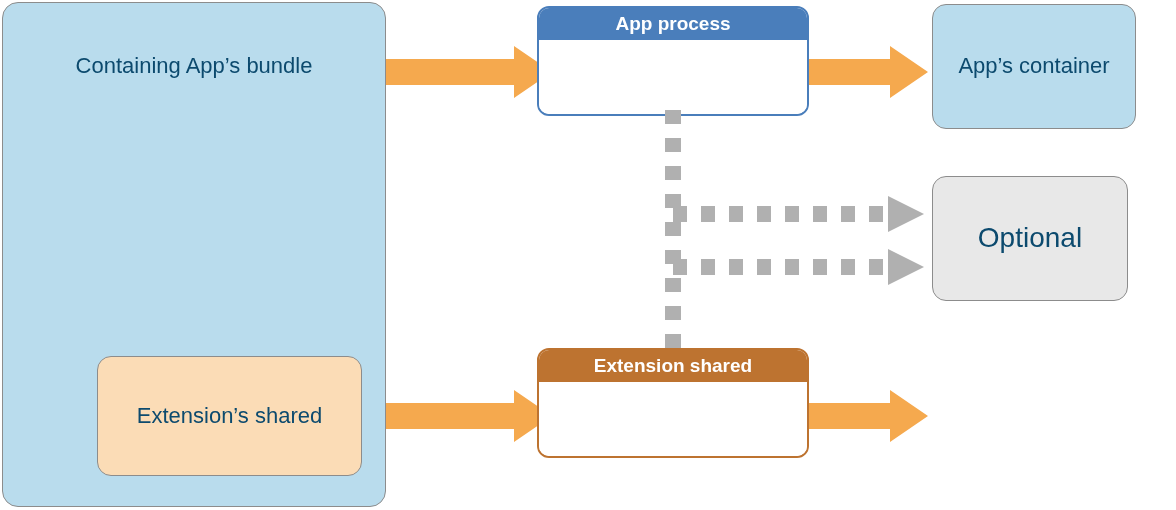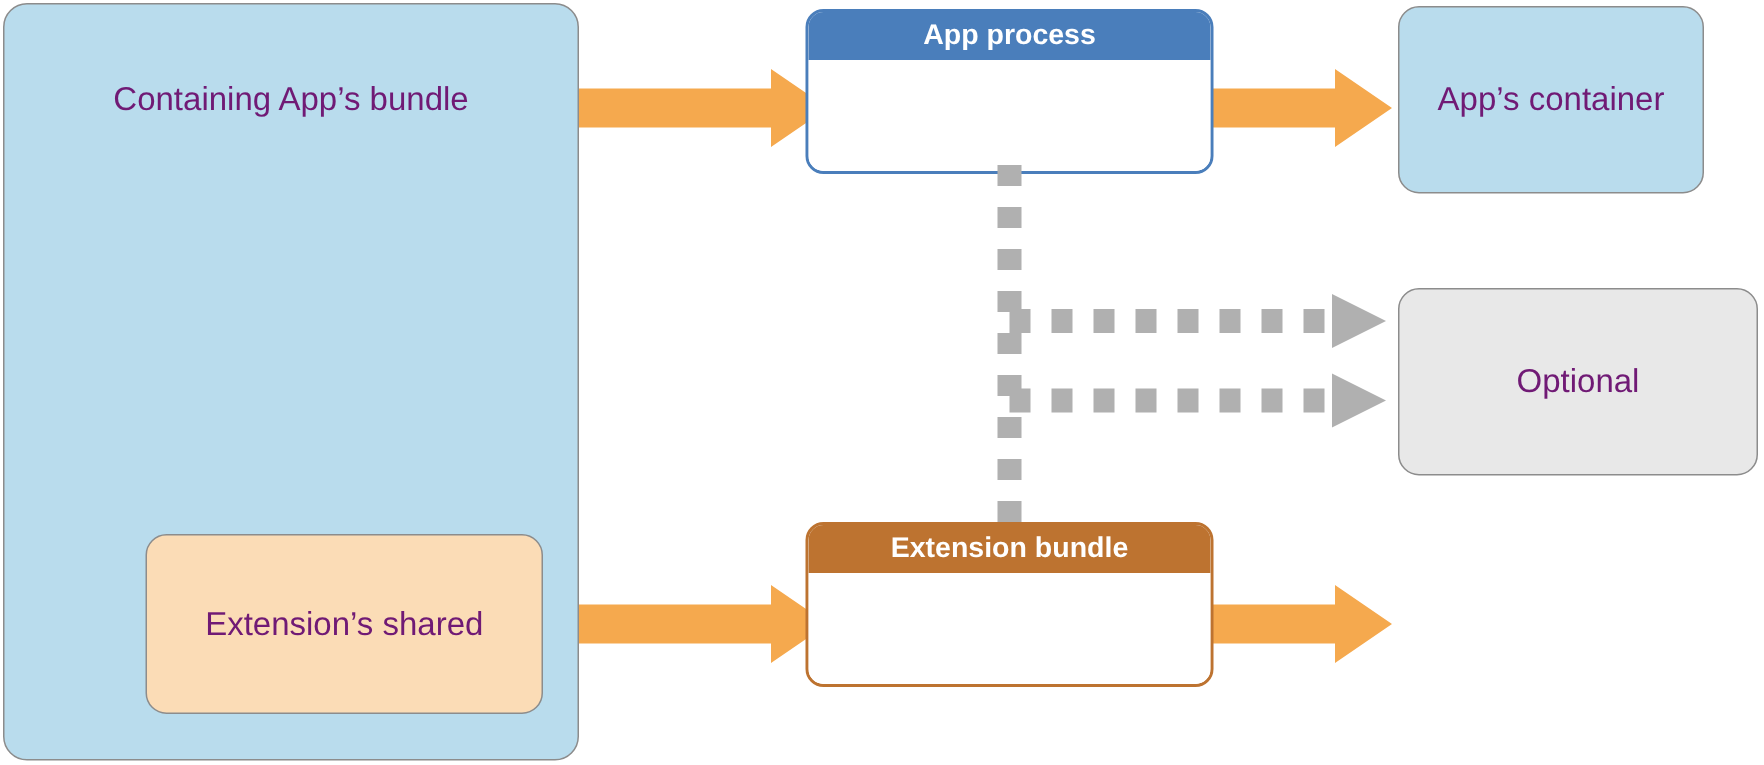--- a/index.html
+++ b/index.html
@@ -17,21 +17,21 @@
     background: #ffffff;
     overflow: hidden;
   }
   .box {
     position: absolute;
     box-sizing: border-box;
     display: flex;
     align-items: center;
     justify-content: center;
     text-align: center;
-    color: #701a75;
+    color: #0c4a6e;
     line-height: 1.22;
   }
 
   
   #containing-app-bundle {
     left: 2px;
     top: 2px;
     width: 384px;
     height: 505px;
     background: #b9dced;
@@ -111,28 +111,27 @@
     height: 125px;
     background: #b9dced;
     border: 1.5px solid #8c8c8c;
     border-radius: 14px;
     font-size: 22px;
     z-index: 2;
   }
   #shared-container {
     left: 932px;
     top: 176px;
-    width: 240px;
+    width: 196px;
     height: 125px;
     background: #e8e8e8;
     border: 1.5px solid #8c8c8c;
     border-radius: 14px;
-    font-size: 22px;
+    font-size: 28px;
     z-index: 2;
-    margin-top: 16px;
   }
   #extension-container {
     left: 932px;
     top: 354px;
     width: 240px;
     height: 125px;
     background: #fbdcb6;
     border: 1.5px solid #8c8c8c;
     border-radius: 14px;
     font-size: 22px;
@@ -181,21 +180,21 @@
   <div class="box" id="extension-bundle">
     <span>Extension’s shared</span>
   </div>
 
   <div class="process-box" id="app-process">
     <div class="process-title">App process</div>
     <div class="process-body"></div>
   </div>
 
   <div class="process-box" id="extension-process">
-    <div class="process-title">Extension bundle</div>
+    <div class="process-title">Extension shared</div>
     <div class="process-body"></div>
   </div>
 
   <div class="box" id="app-container">
     <span>App’s container</span>
   </div>
 
   <div class="box" id="shared-container">
     <span>
       <span>Optional</span><br>

